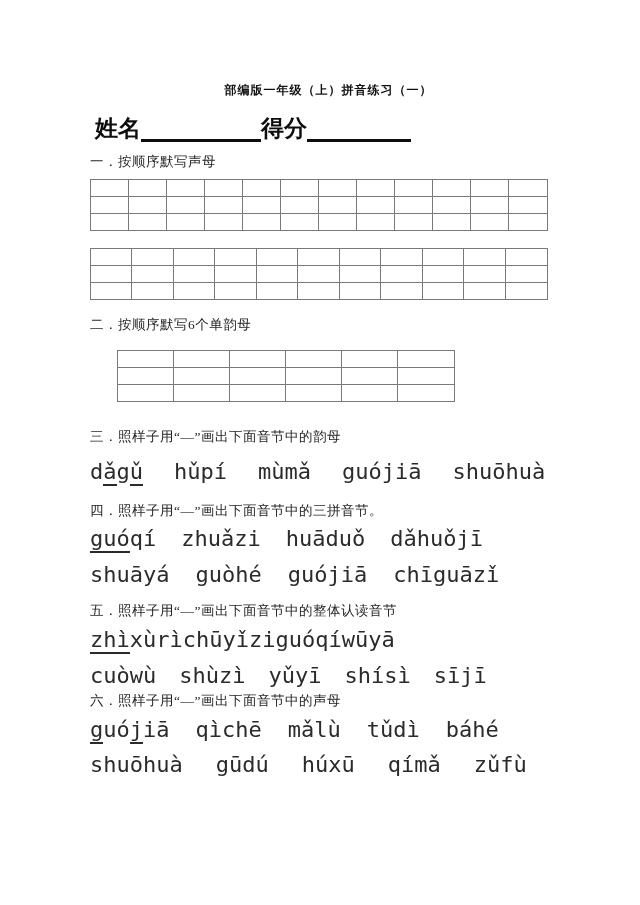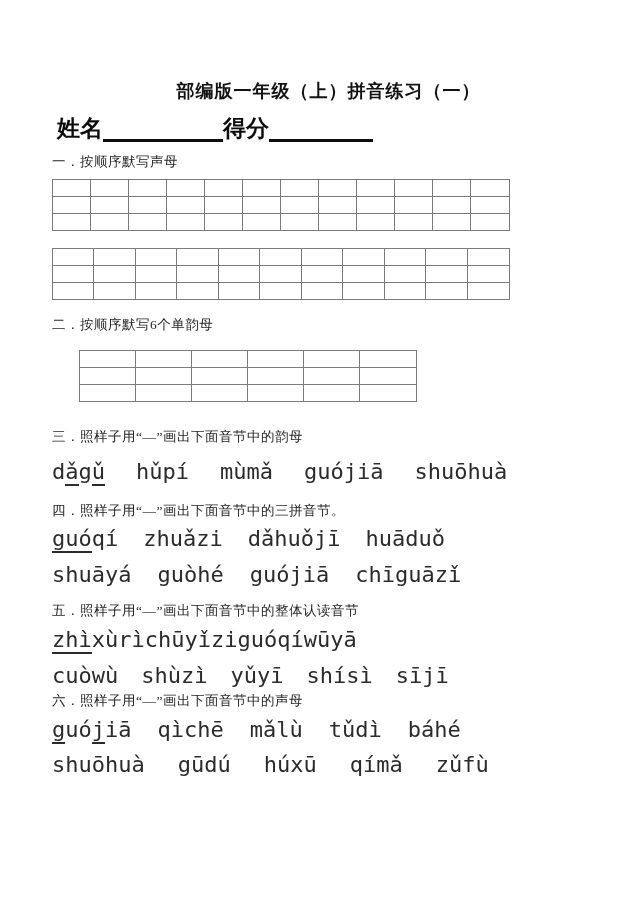--- a/index.html
+++ b/index.html
@@ -5,28 +5,28 @@
   html,body { margin:0; padding:0; background:#ffffff; }
   .page {
     position:relative;
     width:640px; height:905px;
     margin:0 auto;
     background:#ffffff;
     color:#1c1c1c;
     font-family:"Liberation Serif", serif;
     overflow:hidden;
   }
-  .content { padding:0 52px; }
+  .content { padding:0 90px; }
 
   .title {
     padding-top:80px;
     text-align:center;
-    font-family:Liberation Serif, serif;
+    font-family:Liberation Mono, monospace;
     font-weight:bold;
-    font-size:18px;
+    font-size:12px;
     line-height:22px;
     letter-spacing:1px;
     color:#111;
     padding-left:17px;
   }
 
   .name-line {
     margin:8px 0 0 5px;
     height:32px;
     display:flex;
@@ -210,22 +210,22 @@
           <span class="word"><span>guójiā</span></span>
           <span class="word"><span>shuōhuà</span></span>
         </div>
     </div>
 
     <div class="section">
       <div class="heading" style="margin-top:14px">四．照样子用“—”画出下面音节中的三拼音节。</div>
       <div class="pinyin-row" style="margin-top:4px; gap:25px">
           <span class="word"><span class="ul">guó</span><span>qí</span></span>
           <span class="word"><span>zhuǎzi</span></span>
+          <span class="word"><span>huāduǒ</span></span>
           <span class="word"><span>dǎhuǒjī</span></span>
-          <span class="word"><span>huāduǒ</span></span>
         </div>
       <div class="pinyin-row" style="margin-top:6px; gap:26px">
           <span class="word"><span>shuāyá</span></span>
           <span class="word"><span>guòhé</span></span>
           <span class="word"><span>guójiā</span></span>
           <span class="word"><span>chīguāzǐ</span></span>
         </div>
     </div>
 
     <div class="section">

